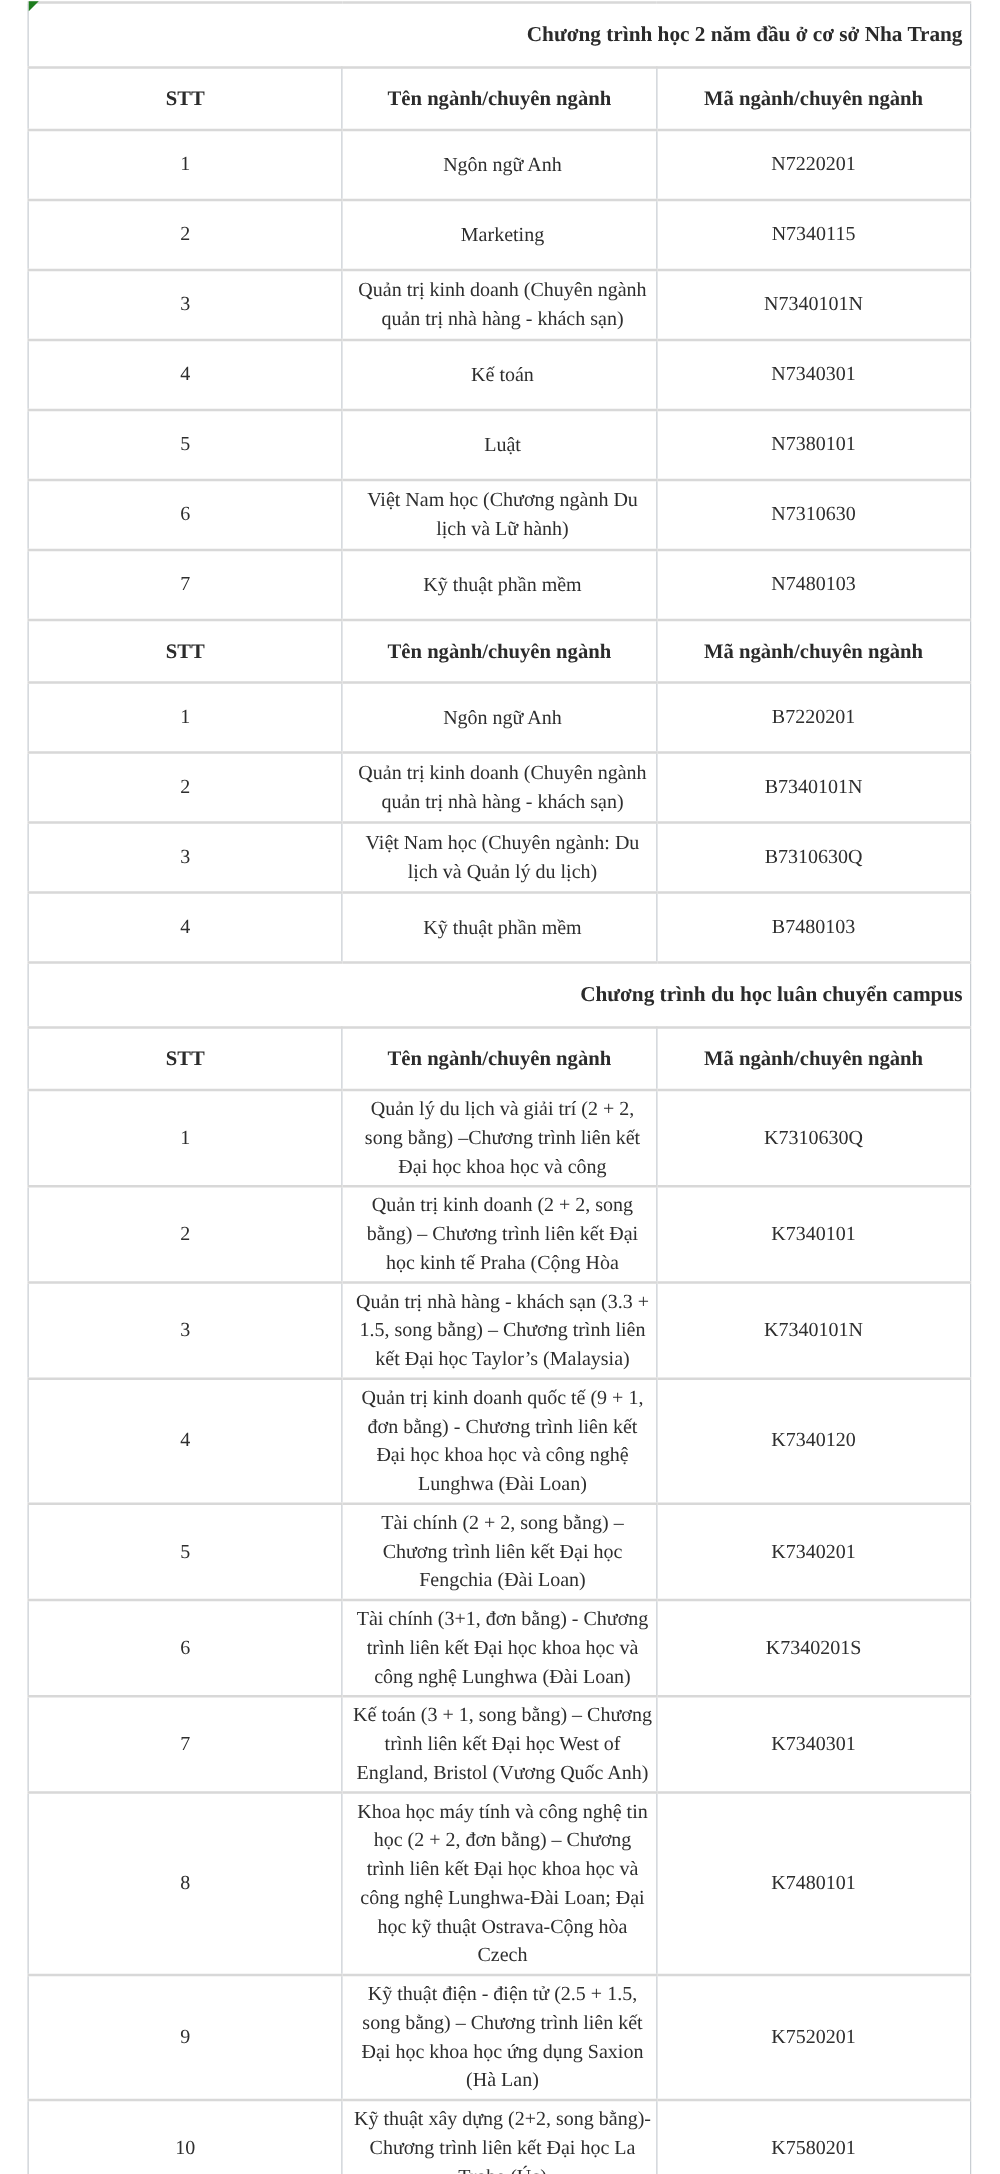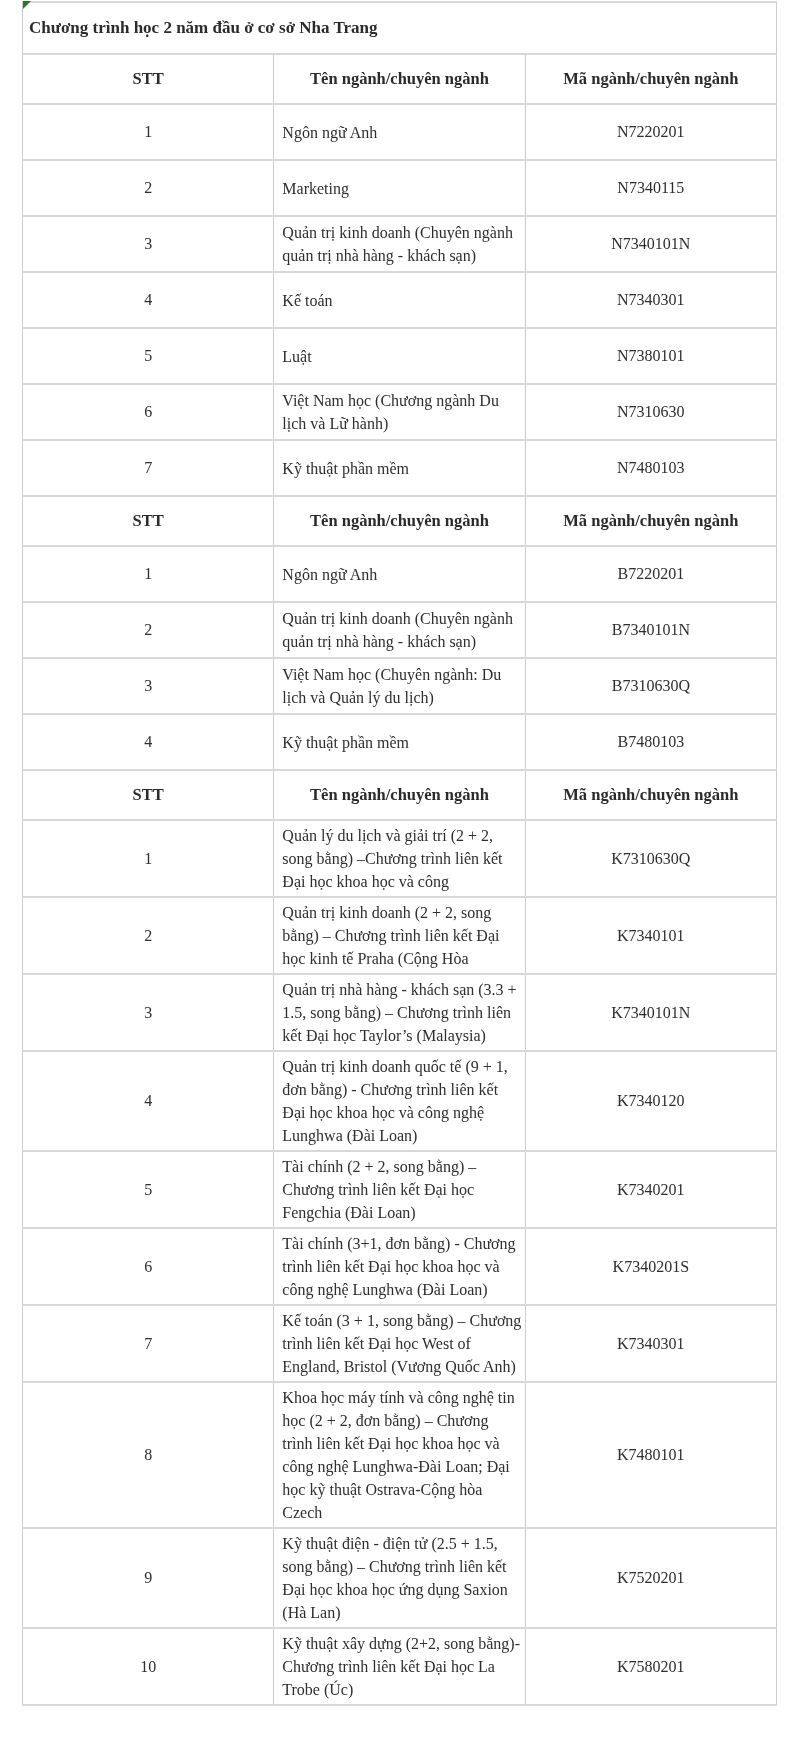--- a/index.html
+++ b/index.html
@@ -39,21 +39,21 @@
   table.programs td,
   table.programs th {
     border-left: 1px solid #c9ced3;
     border-right: 1px solid #c9ced3;
     border-top: 2px solid #d8d8d8;
     border-bottom: 2px solid #d8d8d8;
     vertical-align: middle;
     background: #ffffff;
   }
   td.section-title {
-    text-align: left;
+    text-align: right;
     font-weight: bold;
     font-size: 17px;
     height: 46px;
     padding: 2px 6px;
     color: #2b2b2b;
   }
   table.programs th {
     text-align: center;
     font-weight: bold;
     font-size: 16.5px;
@@ -64,21 +64,21 @@
   }
   th.col-stt  { width: 78px;  }
   th.col-name { width: 400px; }
   th.col-code { width: 277px; }
   td.cell-stt {
     text-align: center;
     height: 48px;
     padding: 2px 4px;
   }
   td.cell-name {
-    text-align: left;
+    text-align: center;
     padding: 3px 3px 3px 8px;
     line-height: 23px;
     height: 48px;
     font-family: Liberation Serif, serif;
   }
   td.cell-code {
     text-align: center;
     height: 48px;
     padding: 2px 4px;
     margin-left: 48px;
@@ -153,20 +153,23 @@
           <td class="cell-stt">3</td>
           <td class="cell-name">Việt Nam học (Chuyên ngành: Du lịch và Quản lý du lịch)</td>
           <td class="cell-code">B7310630Q</td>
         </tr>
         <tr>
           <td class="cell-stt">4</td>
           <td class="cell-name">Kỹ thuật phần mềm</td>
           <td class="cell-code">B7480103</td>
         </tr>
         <tr>
+          <td colspan="3" class="section-title">Chương trình du học luân chuyển campus</td>
+        </tr>
+        <tr>
           <th class="col-stt">STT</th>
           <th class="col-name">Tên ngành/chuyên ngành</th>
           <th class="col-code">Mã ngành/chuyên ngành</th>
         </tr>
         <tr>
           <td class="cell-stt">1</td>
           <td class="cell-name">Quản lý du lịch và giải trí (2 + 2, song bằng) –Chương trình liên kết Đại học khoa học và công</td>
           <td class="cell-code">K7310630Q</td>
         </tr>
         <tr>

